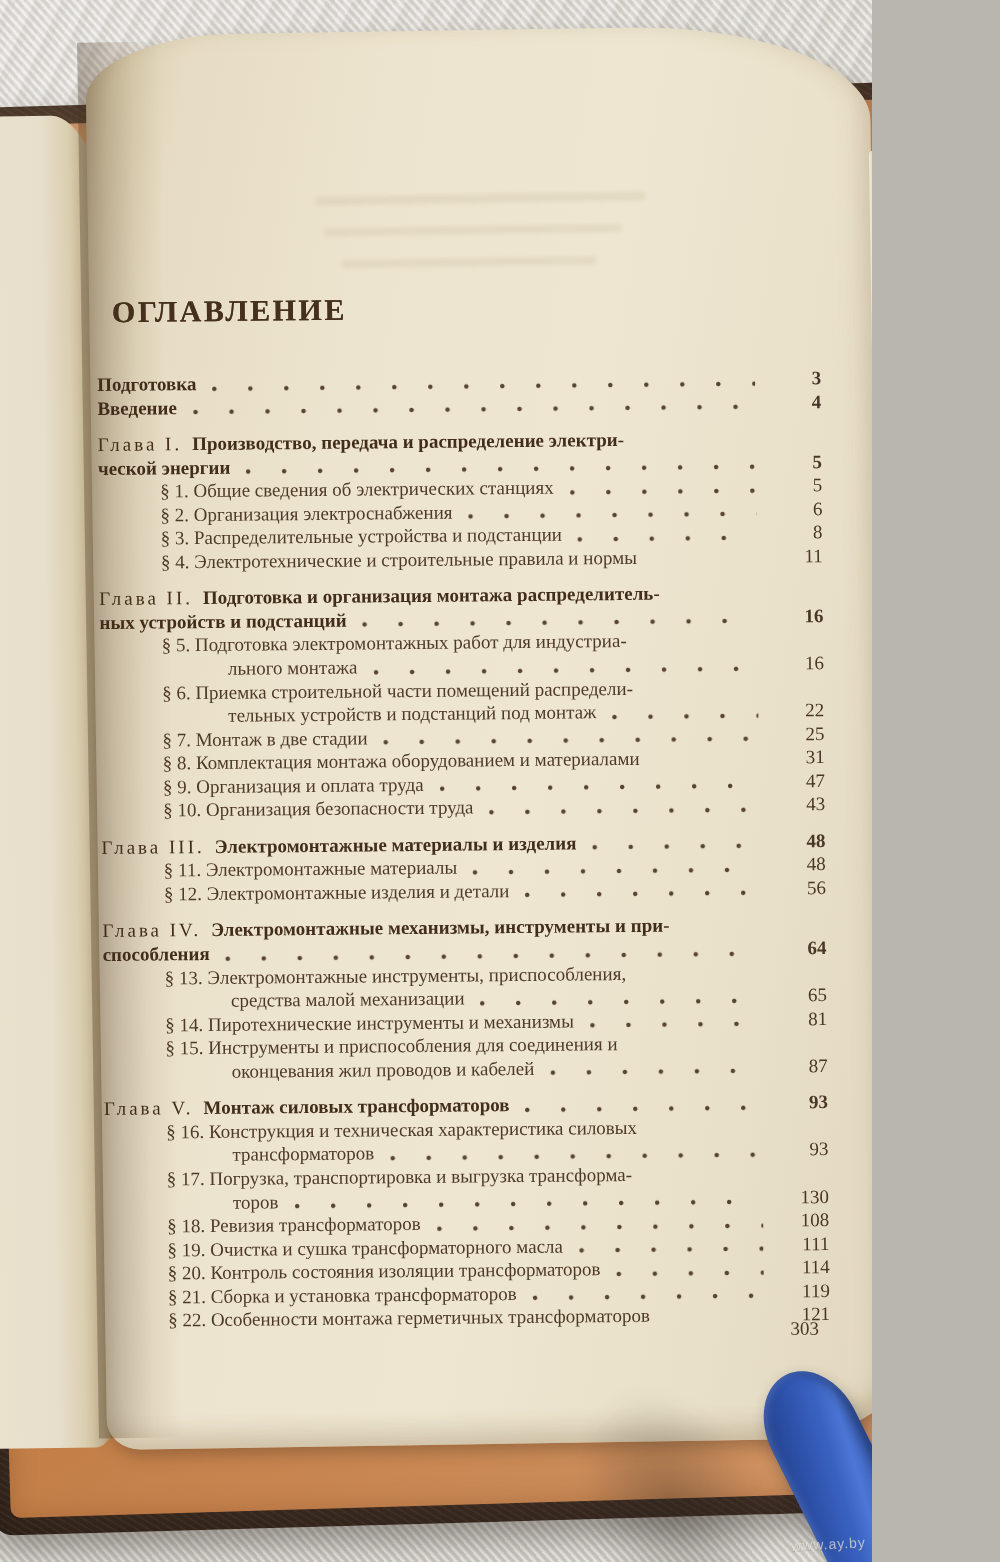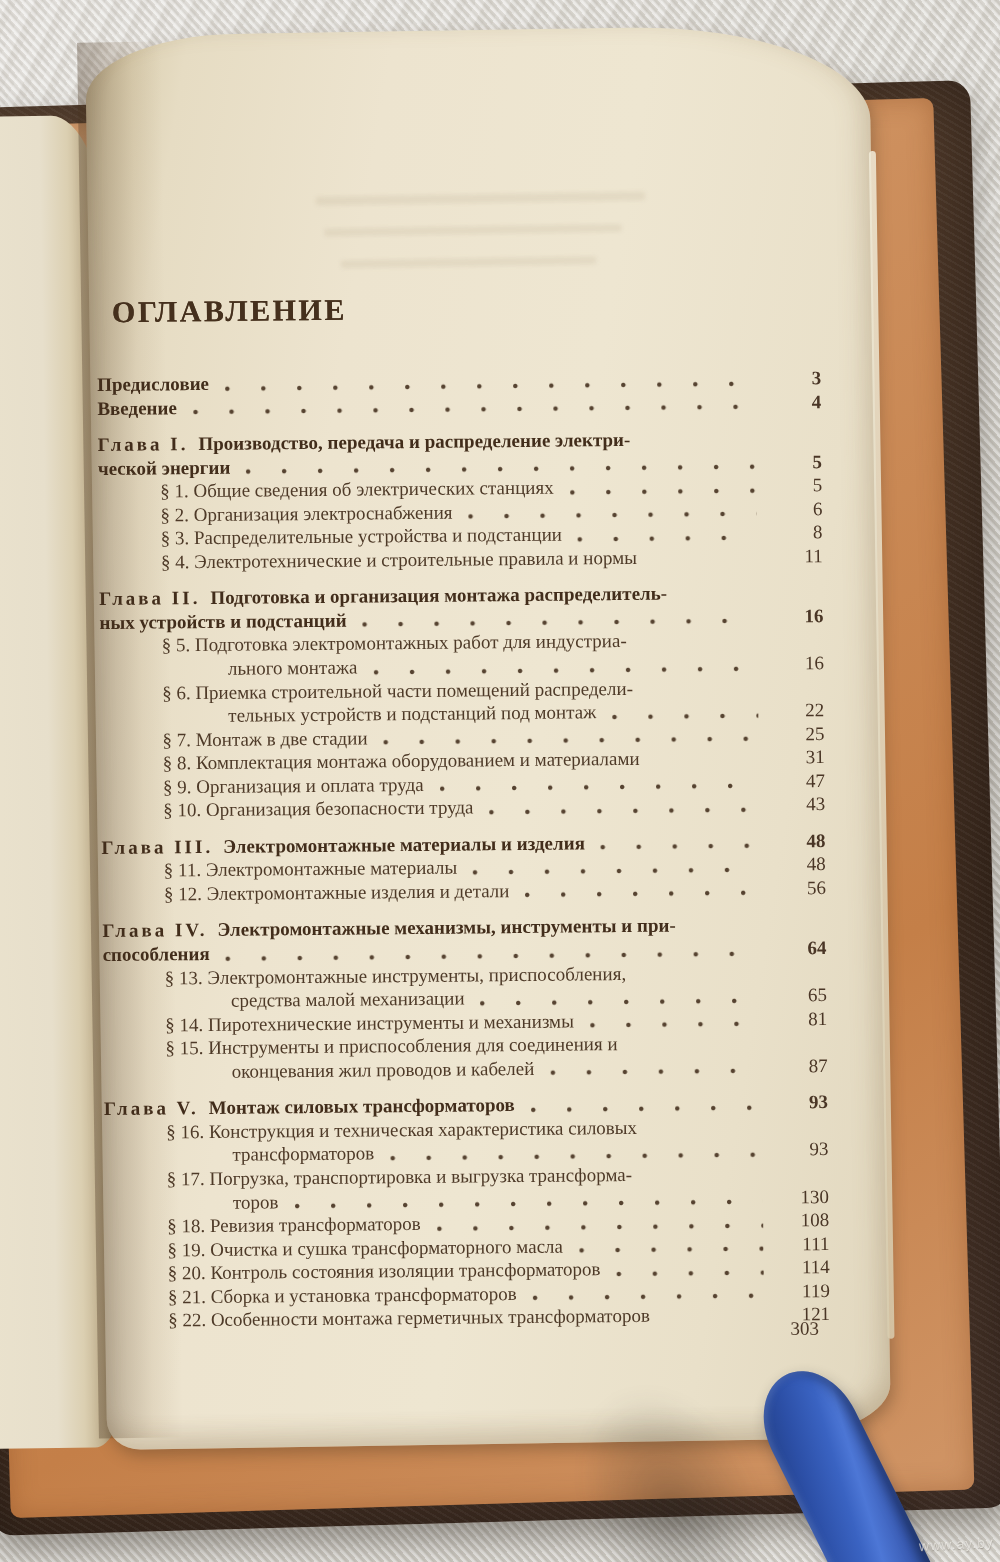--- a/index.html
+++ b/index.html
@@ -1,16 +1,16 @@
 <!DOCTYPE html>
 <html><head>
 <meta charset="utf-8">
 <style>
   html,body{margin:0;padding:0;background:#b9b6af;}
-  .stage{position:relative;width:1000px;height:1562px;overflow:hidden;
+  .stage{position:relative;width:872px;height:1562px;overflow:hidden;
          font-family:"Liberation Serif",serif;}
 
   
   .wallpaper{position:absolute;inset:0;z-index:0;
     background:linear-gradient(115deg,#dedbd6 0%,#d6d3cc 35%,#cfccc5 70%,#d3d0c9 100%);}
   .wallpaper::before{content:"";position:absolute;inset:0;
     background:repeating-linear-gradient(48deg,
       rgba(255,255,255,.5) 0px, rgba(255,255,255,.5) 1.8px,
       rgba(172,167,158,.28) 4px, rgba(255,255,255,0) 6.5px);}
   .wallpaper::after{content:"";position:absolute;left:0;top:0;width:100%;height:240px;
@@ -58,21 +58,21 @@
   .title{position:absolute;left:112px;top:294px;z-index:10;margin:0;
     font-size:30px;font-weight:700;letter-spacing:2.5px;color:#45301d;
     transform:rotate(-.6deg);text-shadow:0 0 .6px rgba(69,48,29,.85);}
   .toc{position:absolute;left:97px;top:373px;width:724px;z-index:10;
     color:#4e3a28;font-size:19px;transform:rotate(-.55deg);transform-origin:0 0;}
   .row{display:flex;align-items:baseline;line-height:23.55px;white-space:nowrap;}
   .row.gap{margin-top:13px;}
   .row.ind1{padding-left:62px;}
   .row.ind2{padding-left:128px;}
   .row.chapter{font-weight:700;color:#422d1b;}
-  .label{letter-spacing:3px;margin-right:10px;font-weight:700;}
+  .label{letter-spacing:3px;margin-right:10px;font-weight:400;}
   .dots{flex:1 1 auto;align-self:flex-end;height:6px;margin:0 16px 4px 12px;
     background-image:radial-gradient(circle at 2.2px 50%,rgba(78,58,40,.95) 1.7px,rgba(78,58,40,0) 2.7px);
     background-size:36px 6px;background-repeat:repeat-x;background-position:4px center;}
   .pg{margin-left:auto;min-width:50px;text-align:right;color:#4a3626;}
   .folio{position:absolute;left:97px;top:1321px;width:722px;z-index:10;text-align:right;
     font-size:19px;color:#4a3626;transform:rotate(-.55deg);padding-right:2px;}
 
   
   .pen-shadow{position:absolute;left:588px;top:1382px;width:170px;height:250px;z-index:19;
     transform:rotate(-26deg);filter:blur(7px);
@@ -111,21 +111,21 @@
     <div class="ghost g2"></div>
     <div class="ghost g3"></div>
     <div class="edge"></div>
   </div>
   <div class="gutter"></div>
 
   <h1 class="title">ОГЛАВЛЕНИЕ</h1>
 
   <div class="toc">
       <div class="row ind0 chapter">
-        <span class="txt">Предисловие</span>
+        <span class="txt">Подготовка</span>
         <span class="dots"></span>
         <span class="pg">3</span>
       </div>
       <div class="row ind0 chapter">
         <span class="txt">Введение</span>
         <span class="dots"></span>
         <span class="pg">4</span>
       </div>
       <div class="row ind0 chapter gap">
         <span class="label">Глава I.</span>

